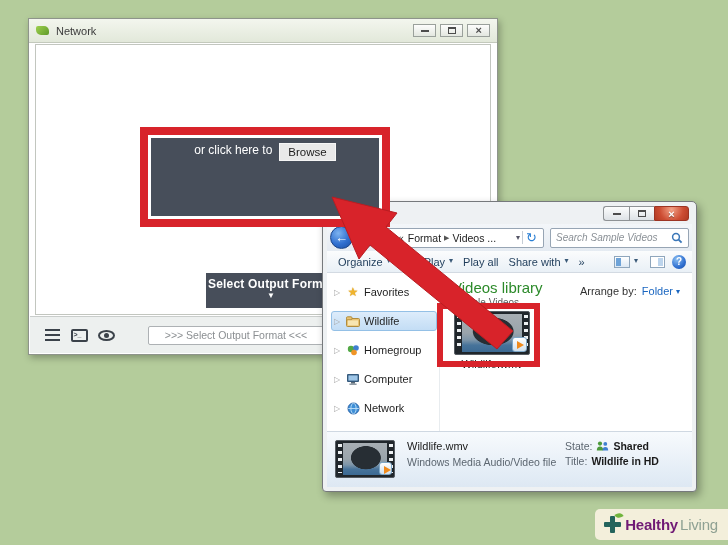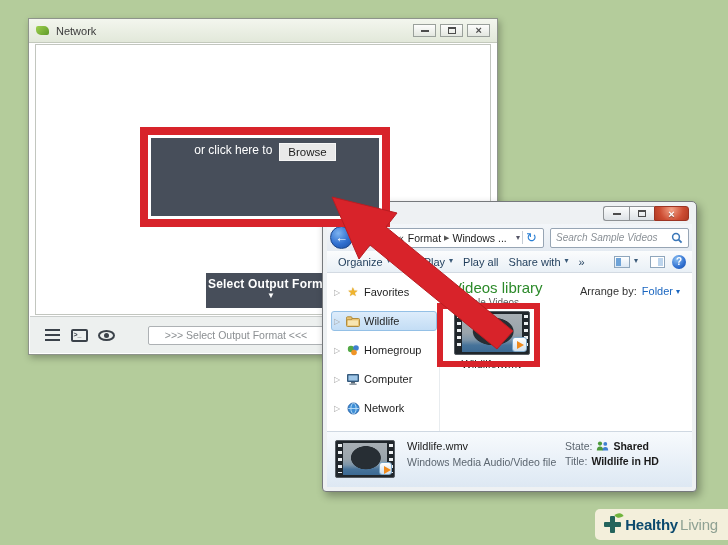--- a/index.html
+++ b/index.html
@@ -141,21 +141,21 @@
   .anno-arrow { position:absolute; left:0; top:0; z-index:40; pointer-events:none; }
 
   
   .branding { position:absolute; right:0; bottom:5px; height:31px; background:#f3efdb;
              border-radius:5px 0 0 5px; display:flex; align-items:center; padding:0 10px 0 9px; z-index:50; }
   .brand-cross { position:relative; width:17px; height:17px; margin-right:4px; }
   .brand-cross::before { content:""; position:absolute; left:6px; top:0; width:5px; height:17px; background:#23645c; border-radius:1px; }
   .brand-cross::after { content:""; position:absolute; left:0; top:6px; width:17px; height:5px; background:#23645c; border-radius:1px; }
   .brand-leaf { position:absolute; right:-2px; top:-3px; width:8px; height:5px; background:#71b53c;
              border-radius:0 6px 0 6px; transform:rotate(-25deg); z-index:1; }
-  .brand-bold { font-size:15px; font-weight:bold; color:#0c4a6e; letter-spacing:-.2px; }
+  .brand-bold { font-size:15px; font-weight:bold; color:#701a75; letter-spacing:-.2px; }
   .brand-light { font-size:15px; color:#8fa193; margin-left:2px; letter-spacing:-.2px; }
 
   svg.mini { display:block; }
 </style>
 </head>
 <body>
 
 <div class="stage">
 
   <div class="adapter">
@@ -217,21 +217,21 @@
           <span>←</span>
         </span>
       <span class="nav-circle nav-fwd">
           <span>→</span>
         </span>
       <span class="addr-box">
         <span class="addr-folder"></span>
         <span class="addr-text">«</span>
         <span class="addr-text" style="margin-left:4px;">Format</span>
         <span class="addr-sep">▶</span>
-        <span class="addr-text">Windows ...</span>
+        <span class="addr-text">Videos ...</span>
         <span class="addr-caret">▾</span>
         <span class="addr-refresh">↻</span>
       </span>
       <span class="search-box">
         <span class="search-text">Search Sample Videos</span>
         <svg class="mini" width="12" height="12" viewBox="0 0 12 12">
           <circle cx="5" cy="5" r="3.4" fill="none" stroke="#3a76b8" stroke-width="1.5"></circle>
           <line x1="7.6" y1="7.6" x2="10.6" y2="10.6" stroke="#3a76b8" stroke-width="1.8"></line>
         </svg>
       </span>

